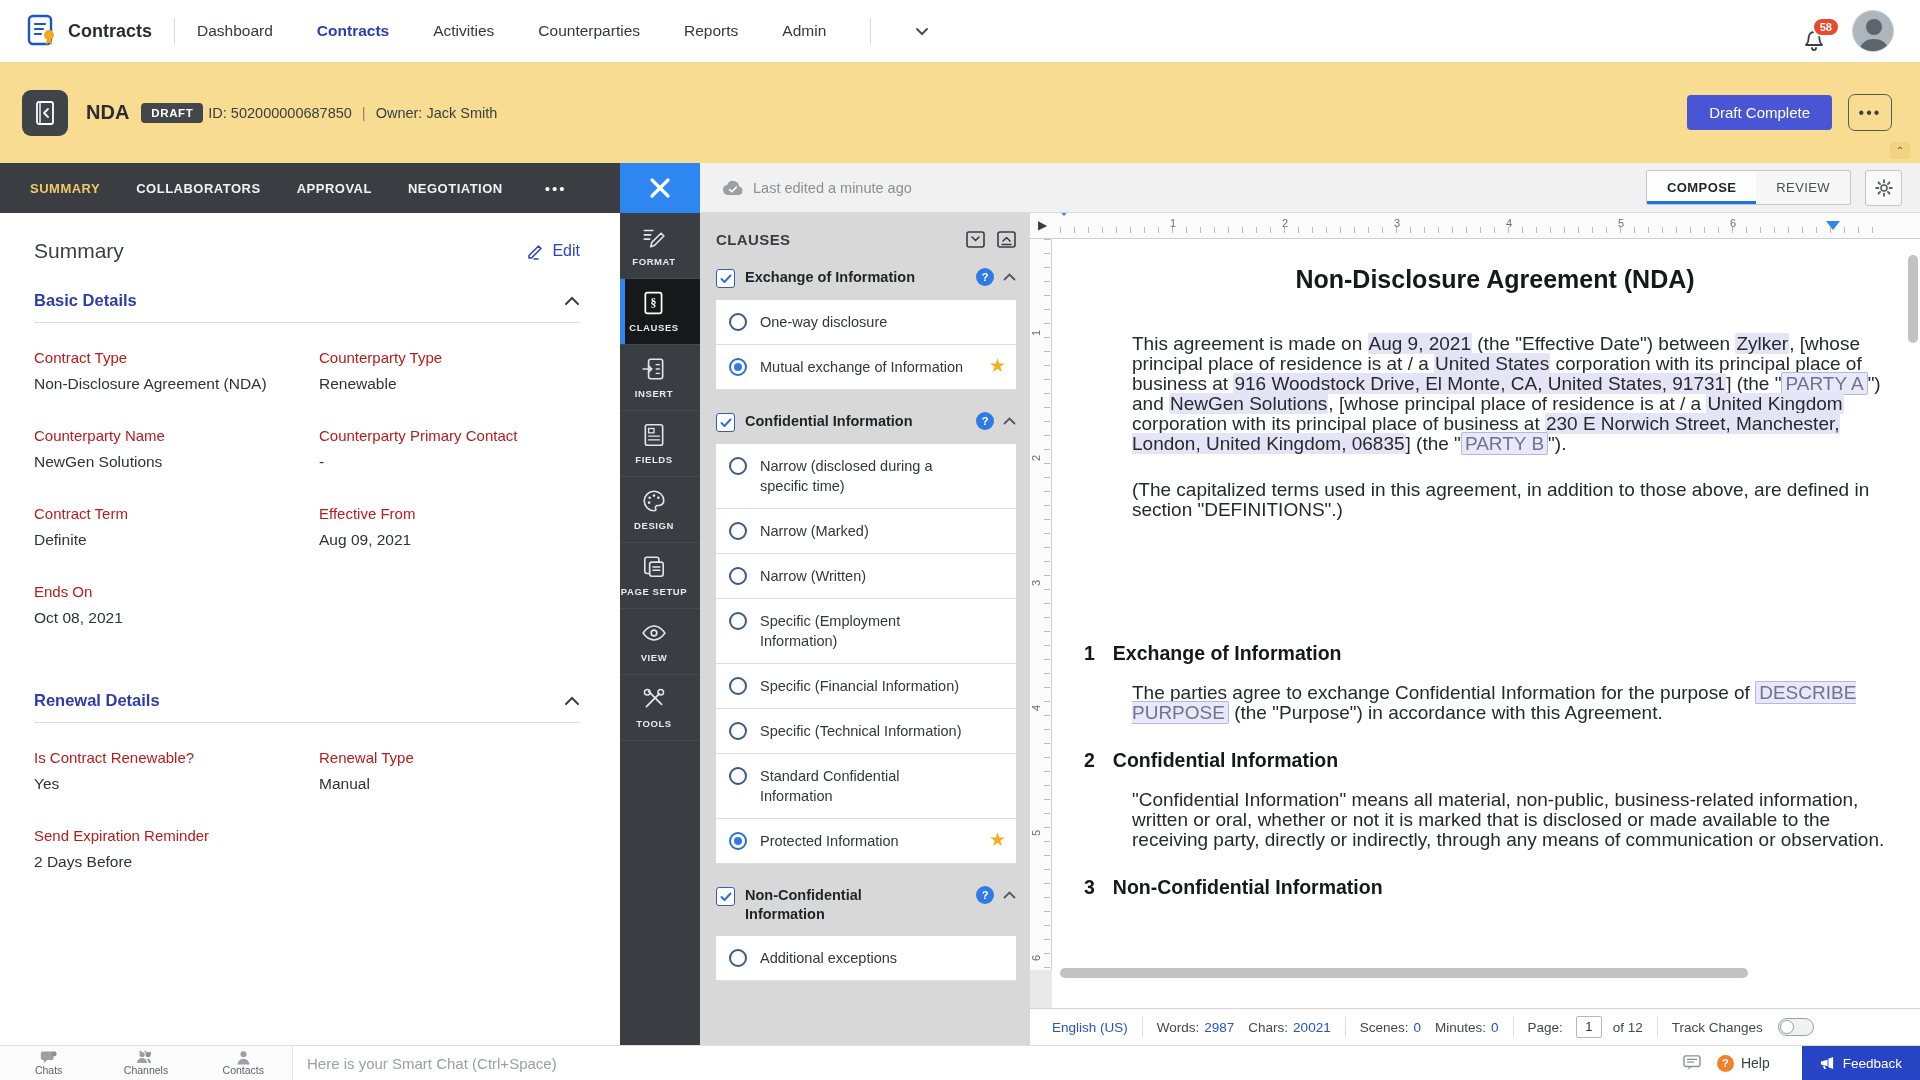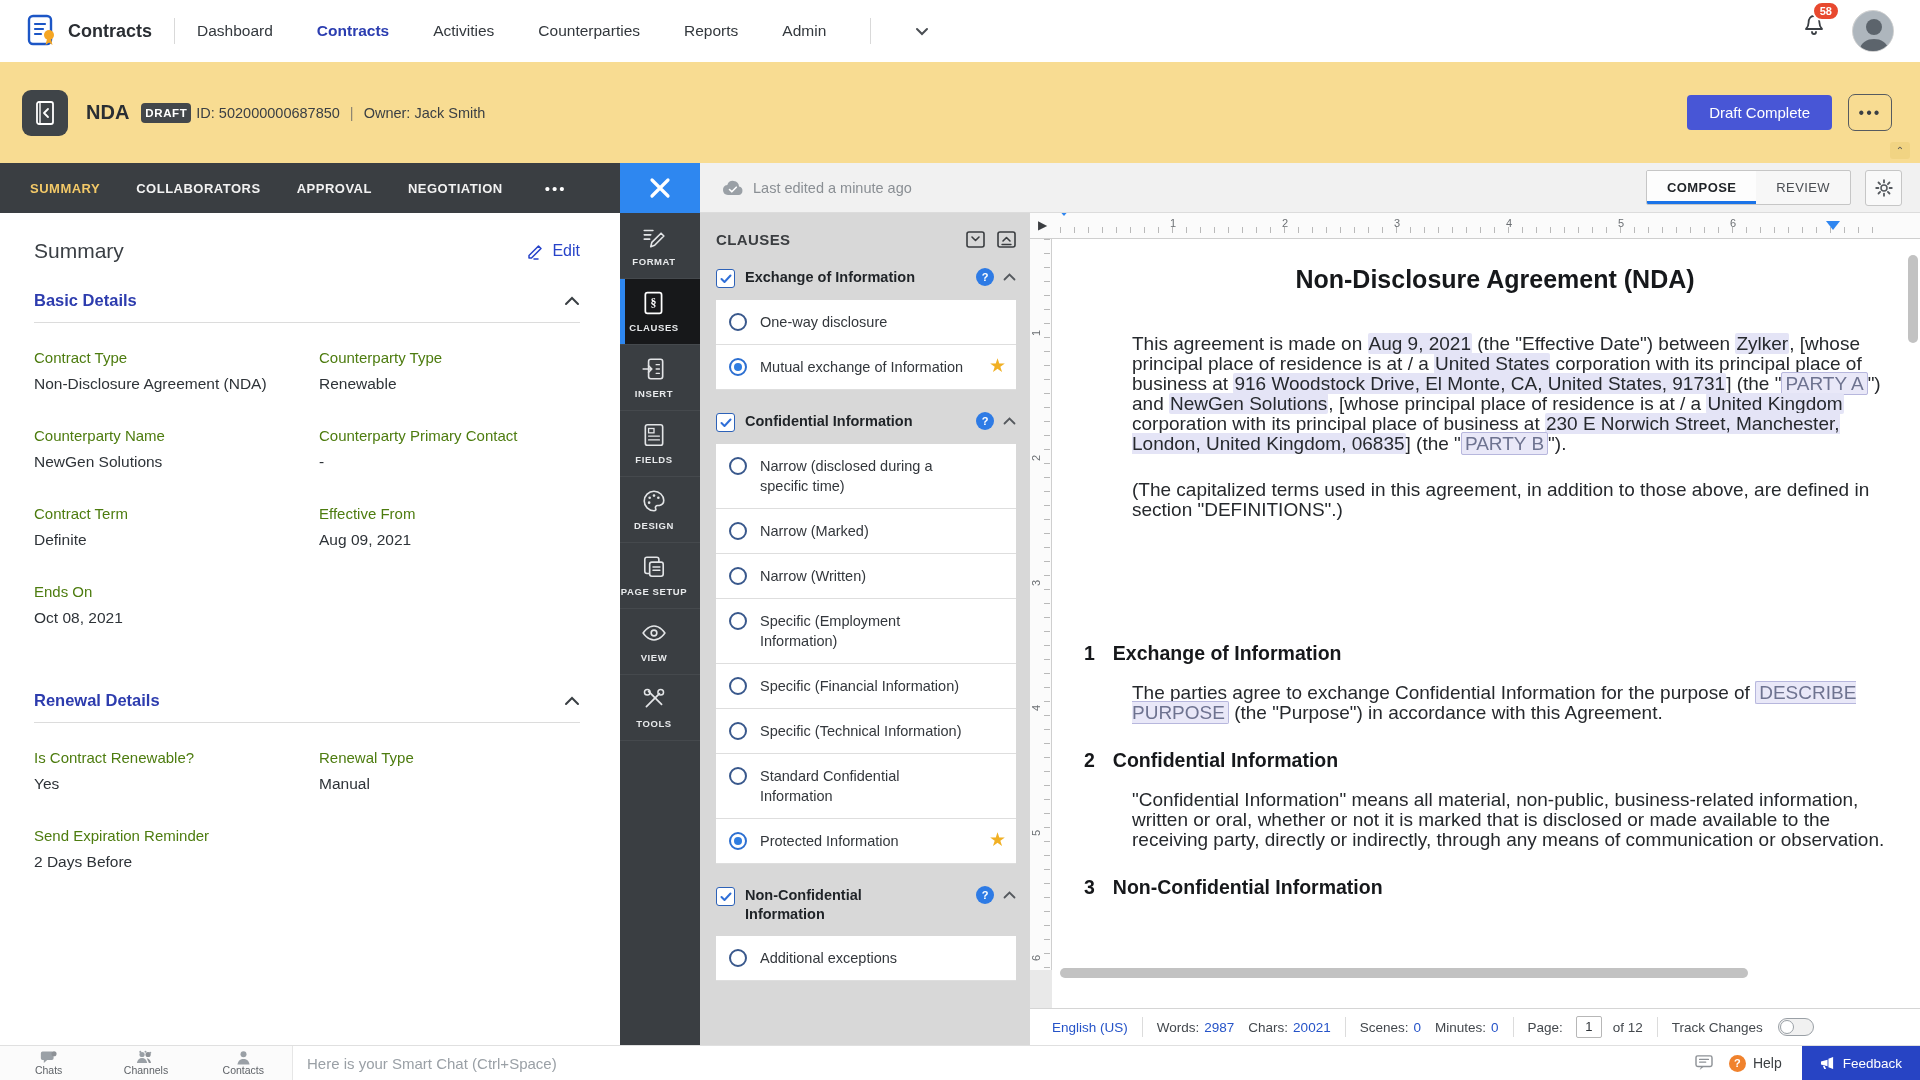--- a/index.html
+++ b/index.html
@@ -8,32 +8,32 @@
   .app { position:absolute; width:1920px; height:1080px; background:#fff; }
 
   
   .topnav { position:absolute; left:0; top:0; width:1920px; height:62px; background:#fff; display:flex; align-items:center; padding:0 26px; }
   .brand { display:flex; align-items:center; gap:10px; }
   .brand-name { font-size:18px; font-weight:bold; color:#2a2e33; }
   .nav-divider { width:1px; height:26px; background:#d9d9d9; margin:0 22px; }
   .nav-items { display:flex; align-items:center; gap:44px; font-size:15.5px; color:#33383d; }
   .nav-item { cursor:pointer;text-align:right; }
   .nav-item.active { color:#2b3db0; font-weight:bold; }
-  .nav-right { margin-left:auto; display:flex; align-items:flex-start; gap:26px; }
+  .nav-right { margin-left:auto; display:flex; align-items:flex-end; gap:26px; }
   .bell-wrap { position:relative; }
   .badge { position:absolute; top:-9px; right:-14px; background:#e8492f; color:#fff; font-size:11px; font-weight:bold; padding:2px 6px; border-radius:10px; border:2px solid #fff; }
   .avatar { width:42px; height:42px; border-radius:50%; background:radial-gradient(circle at 50% 38%, #8d9aa5 0 34%, #b9c2c9 35%); overflow:hidden; border:1px solid #cfcfcf; }
 
   
   .banner { position:absolute; left:0; top:62px; width:1920px; height:101px; background:#f8dc92; display:flex; align-items:center; padding:0 28px 0 22px; }
   .doc-icon-box { width:46px; height:46px; background:#3f4448; border-radius:9px; display:flex; align-items:center; justify-content:center; margin-right:18px; }
   .banner-titles { display:flex; flex-direction:row; gap:5px; }
   .banner-row1 { display:flex; align-items:center; gap:12px; }
   .banner-title { font-size:20px; font-weight:bold; color:#2a2e33; }
-  .status-badge { background:#43474b; color:#fff; font-size:11.5px; font-weight:bold; letter-spacing:.6px; padding:4px 4px; border-radius:4px; }
+  .status-badge { background:#43474b; color:#fff; font-size:11.5px; font-weight:bold; letter-spacing:.6px; padding:4px 10px; border-radius:4px; }
   .banner-sub { font-size:14.5px; color:#3a3f44; display:flex; gap:10px; align-items:center; }
   .banner-sub .sep { color:#8a8270; }
   .banner-right { margin-left:auto; display:flex; align-items:center; gap:16px; }
   .primary-btn { background:#4856d6; color:#fff; font-size:15px; border:none; border-radius:4px; padding:9px 22px; cursor:pointer; font-family:inherit; }
   .more-btn { background:transparent; border:1px solid #565b60; border-radius:7px; width:44px; height:37px; color:#3a3f44; font-size:16px; letter-spacing:2px; cursor:pointer; line-height:10px; }
   .scroll-up-btn { position:absolute; right:10px; bottom:4px; width:20px; height:17px; background:#f1d483; border-radius:3px; font-size:10px; color:#555; text-align:center; line-height:17px; cursor:pointer; }
 
   
   .tabbar { position:absolute; left:0; top:163px; width:620px; height:50px; background:#3a3e42; display:flex; align-items:center; padding:0 8px 0 30px; gap:36px; }
   .tab { font-size:13px; font-weight:bold; letter-spacing:.5px; color:#f2f2f2; cursor:pointer; }
@@ -42,21 +42,21 @@
   .summary { position:absolute; left:0; top:213px; width:620px; height:832px; background:#fff; padding:26px 40px 0 34px; overflow:hidden; }
   .summary-head { display:flex; align-items:center; margin-bottom:28px; }
   .summary-title { font-size:21px; color:#3a3f44; }
   .edit-link { margin-left:auto; display:flex; align-items:center; gap:7px; color:#2743c9; font-size:16px; cursor:pointer; }
   .section-head { display:flex; align-items:center; margin-top:6px; }
   .section-title { font-size:16.5px; font-weight:bold; color:#2d3cae; }
   .section-chevron { margin-left:auto; cursor:pointer; }
   .section-rule { border:none; border-top:1px solid #dcdcdc; margin:12px 0 24px 0; }
   .fields-grid { display:grid; grid-template-columns:1fr 1fr; column-gap:24px; }
   .field { margin-bottom:30px; }
-  .field-label { font-size:15px; color:#4d7c0f; line-height:22px; }
+  .field-label { font-size:15px; color:#b91c1c; line-height:22px; }
   .field-value { font-size:15.5px; color:#2e3338; line-height:23px; margin-top:3px; }
   .renewal-spacer { height:26px; }
 
   
   .vtoolbar { position:absolute; left:620px; top:163px; width:80px; height:882px; background:#3a3e42; }
   .close-btn { width:80px; height:50px; background:#2e87f0; display:flex; align-items:center; justify-content:center; cursor:pointer; }
   .tool { width:80px; padding:11px 12px 10px 0; display:flex; flex-direction:column; align-items:center; gap:6px; cursor:pointer; border-bottom:1px solid #45494d; position:relative; }
   .tool-label { font-size:9.5px; font-weight:bold; letter-spacing:.6px; color:#e8eaec; text-align:center; line-height:12px; }
   .tool.active { background:#17181a; }
   .tool.active::before { content:""; position:absolute; left:0; top:0; bottom:0; width:5px; background:#2e87f0; }
@@ -129,21 +129,21 @@
   .chatbar { position:absolute; left:0; top:1045px; width:1920px; height:35px; background:#fbfbfb; border-top:1px solid #e0e0e0; display:flex; align-items:stretch; }
   .chat-tabs { display:flex; width:292px; }
   .chat-tab { flex:1; display:flex; flex-direction:column; align-items:center; justify-content:center; gap:0px; cursor:pointer; }
   .chat-tab-label { font-size:10.5px; color:#5f6368; margin-top:-1px; }
   .chat-input-wrap { flex:1; background:#fff; border-left:1px solid #e6e6e6; display:flex; align-items:center; }
   .chat-input { border:none; outline:none; width:100%; font-size:15px; color:#3c4043; padding:0 14px; font-family:inherit; background:transparent; }
   .chat-input::placeholder { color:#9aa0a6; }
   .chat-right { display:flex; align-items:center; gap:16px; padding:0 0 0 14px; background:#fff; }
   .help-item { display:flex; align-items:center; gap:7px; font-size:14px; color:#3c4043; cursor:pointer; }
   .help-q { width:17px; height:17px; border-radius:50%; background:#f0822d; color:#fff; font-size:11px; font-weight:bold; display:flex; align-items:center; justify-content:center; }
-  .feedback-btn { height:100%; background:#2744c4; color:#fff; font-size:13.5px; display:flex; align-items:center; gap:8px; padding:0 18px; margin-left:4px; cursor:pointer; }
+  .feedback-btn { height:100%; background:#2744c4; color:#fff; font-size:13.5px; display:flex; align-items:center; gap:8px; padding:0 18px; margin-left:16px; cursor:pointer; }
 
   svg { display:block; }
 </style>
 </head>
 <body>
 
 <div class="app">
 
   <header class="topnav">
     <div class="brand">

